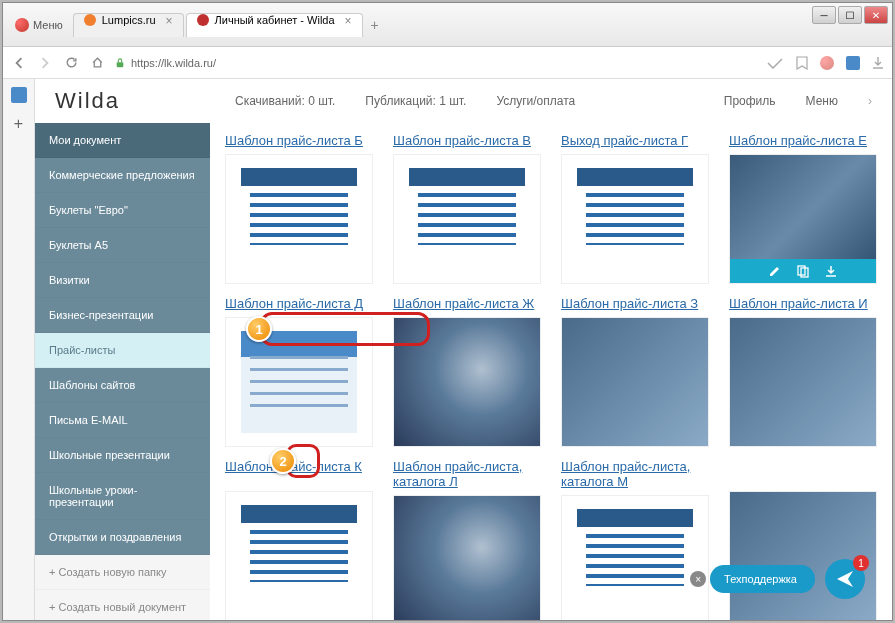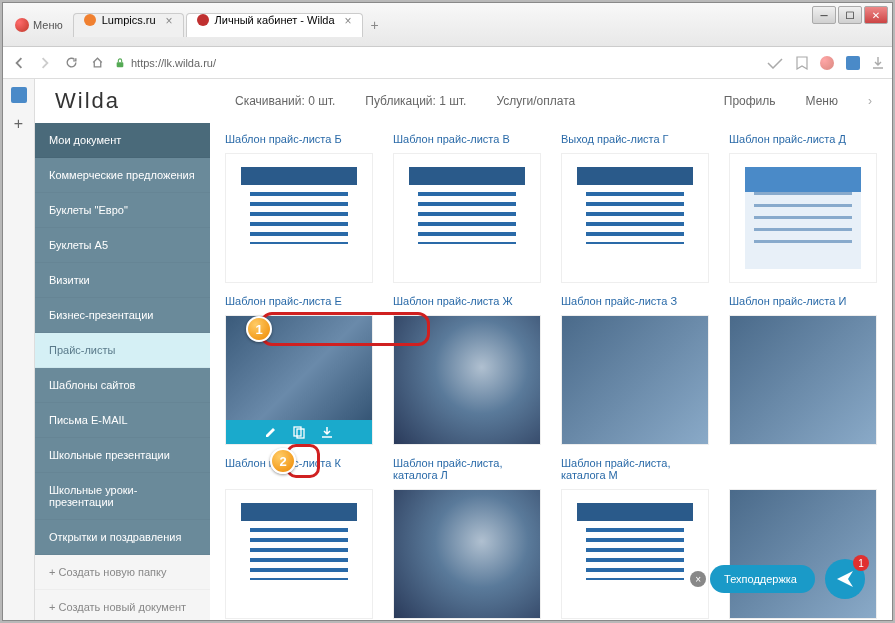--- a/index.html
+++ b/index.html
@@ -33,21 +33,21 @@
 .sidebar{width:175px;background:#fff;display:flex;flex-direction:column;font-size:11px}
 .side-item{padding:11px 14px;color:#5a7a8a;border-bottom:1px solid rgba(0,0,0,0.03);cursor:pointer}
 .side-item.dark{background:#4a6a7a;color:#fff}
 .side-item.medium{background:#6a8a9a;color:#fff}
 .side-item.active{background:#d5f0f5;color:#5a7a8a}
 .side-item.pale{background:#f5f5f5;color:#888}
 .templates{flex:1;padding:10px 15px;overflow:hidden;background:#fff}
 .page-heading{font-size:12px;color:#d08030;margin-bottom:8px}
 .grid{display:grid;grid-template-columns:repeat(4,1fr);gap:12px 20px}
 .card{display:flex;flex-direction:column}
-.card-title{font-size:11px;color:#2a6aa8;margin-bottom:6px;min-height:14px}
+.card-title{font-size:13px;color:#2a6aa8;text-decoration:underline;margin-bottom:6px;min-height:14px}
 .card-title.tall{min-height:26px}
 .thumb{width:100%;height:130px;background:#fff;border:1px solid #eee;display:flex;align-items:center;justify-content:center;position:relative;overflow:hidden}
 .thumb-content{width:80%;height:80%;background:linear-gradient(180deg,#2a5a8a 0%,#2a5a8a 18%,#fff 18%,#fff 100%);position:relative}
 .thumb-content::after{content:"";position:absolute;top:25%;left:8%;right:8%;height:50%;background:repeating-linear-gradient(180deg,#2a6aa8,#2a6aa8 4px,transparent 4px,transparent 10px)}
 .thumb.building{background:linear-gradient(135deg,#3a5a7a 0%,#6a8aaa 50%,#2a4a6a 100%)}
 .thumb.moon{background:radial-gradient(circle at 60% 40%,#b0c0d0 0%,#5a7a9a 40%,#2a3a5a 100%)}
 .thumb.glass{background:linear-gradient(135deg,#4a6a8a,#8aaac8)}
 .thumb.pale-blue .thumb-content{background:linear-gradient(180deg,#4a8ac8 0%,#4a8ac8 25%,#e8f0f8 25%)}
 .thumb.pale-blue .thumb-content::after{background:repeating-linear-gradient(180deg,#88aacC,#88aacC 3px,transparent 3px,transparent 12px)}
 .action-bar{position:absolute;bottom:0;left:0;right:0;height:24px;background:#1aaacC;display:flex;align-items:center;justify-content:center;gap:14px;color:#fff}
@@ -195,27 +195,20 @@
                   <div class="thumb-content"></div>
                 </div>
             </div>
             <div class="card">
               <a class="card-title">Выход прайс-листа Г</a>
               <div class="thumb">
                   <div class="thumb-content"></div>
                 </div>
             </div>
             <div class="card">
-              <a class="card-title">Шаблон прайс-листа Д</a>
-              <div class="thumb pale-blue">
-                  <div class="thumb-content"></div>
-                </div>
-            </div>
-
-            <div class="card">
               <a class="card-title">Шаблон прайс-листа Е</a>
               <div class="thumb building">
                 <div class="action-bar">
                   <span>
                       <svg class="action-ic" viewBox="0 0 14 14">
                         <path d="M2 10l7-7 2 2-7 7H2v-2z" fill="#fff"></path>
                       </svg>
                     </span>
                   <span>
                       <svg class="action-ic" viewBox="0 0 14 14">
@@ -224,20 +217,27 @@
                       </svg>
                     </span>
                   <span>
                       <svg class="action-ic" viewBox="0 0 14 14">
                         <path d="M7 2v7M4 6l3 3 3-3M2 12h10" fill="none" stroke="#fff" stroke-width="1.5"></path>
                       </svg>
                     </span>
                 </div>
               </div>
             </div>
+
+            <div class="card">
+              <a class="card-title">Шаблон прайс-листа Д</a>
+              <div class="thumb pale-blue">
+                  <div class="thumb-content"></div>
+                </div>
+            </div>
             <div class="card">
               <a class="card-title">Шаблон прайс-листа Ж</a>
               <div class="thumb moon"></div>
             </div>
             <div class="card">
               <a class="card-title">Шаблон прайс-листа З</a>
               <div class="thumb glass"></div>
             </div>
             <div class="card">
               <a class="card-title">Шаблон прайс-листа И</a>

